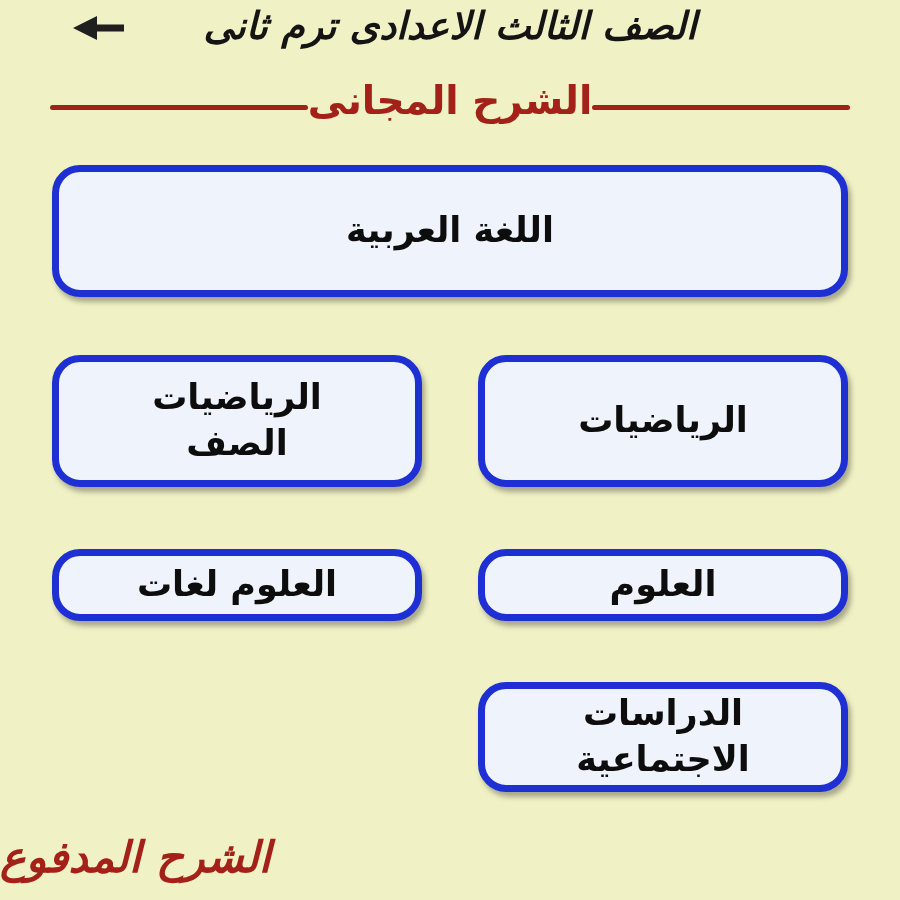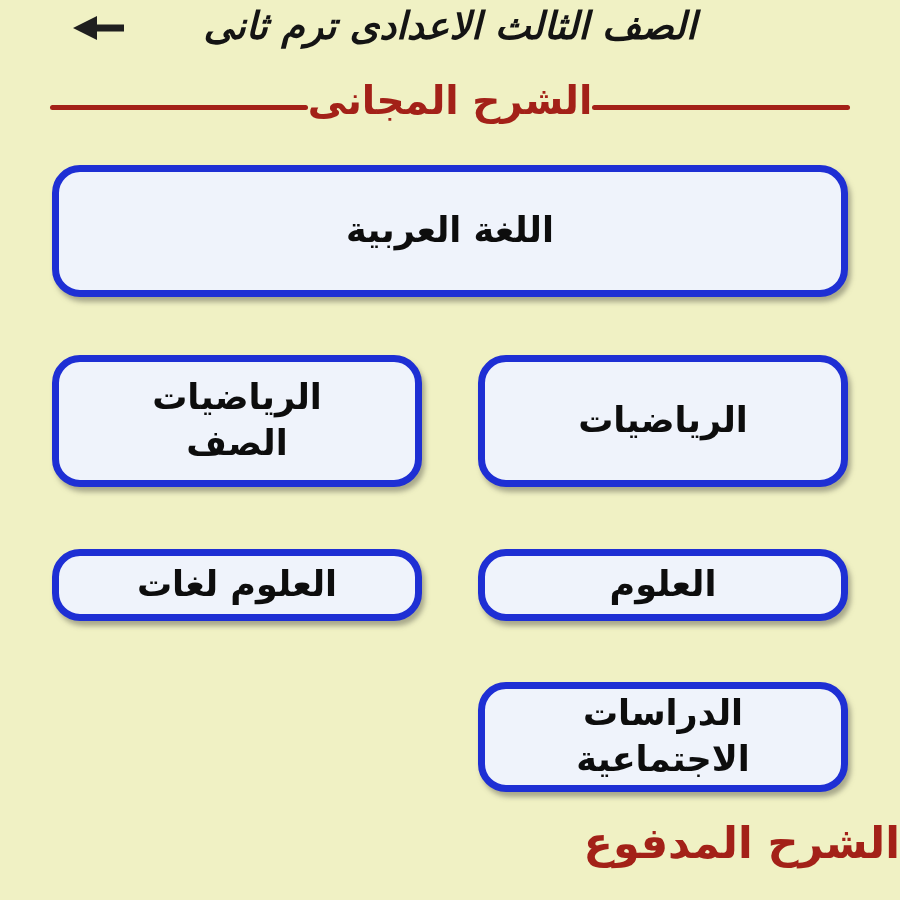--- a/index.html
+++ b/index.html
@@ -104,27 +104,28 @@
     line-height: 1.3;
     letter-spacing: 4px;
     text-align: center;
     display: inline-block;
   }
   .btn-label.wrap-250 { max-width: 250px; }
   .btn-label.wrap-280 { max-width: 280px; }
 
   
   .paid-heading {
-    margin-top: 26px;
-    text-align: right;
+    margin-top: 40px;
+    text-align: left;
     color: var(--accent-red);
     font-size: 43px;
     font-weight: bold;
     letter-spacing: 1px;
     white-space: nowrap;
+    font-style: italic;
   }
 </style>
 </head>
 <body>
 
 <div class="screen">
 
   <header class="app-header">
     <button class="back-btn">
       <span>

